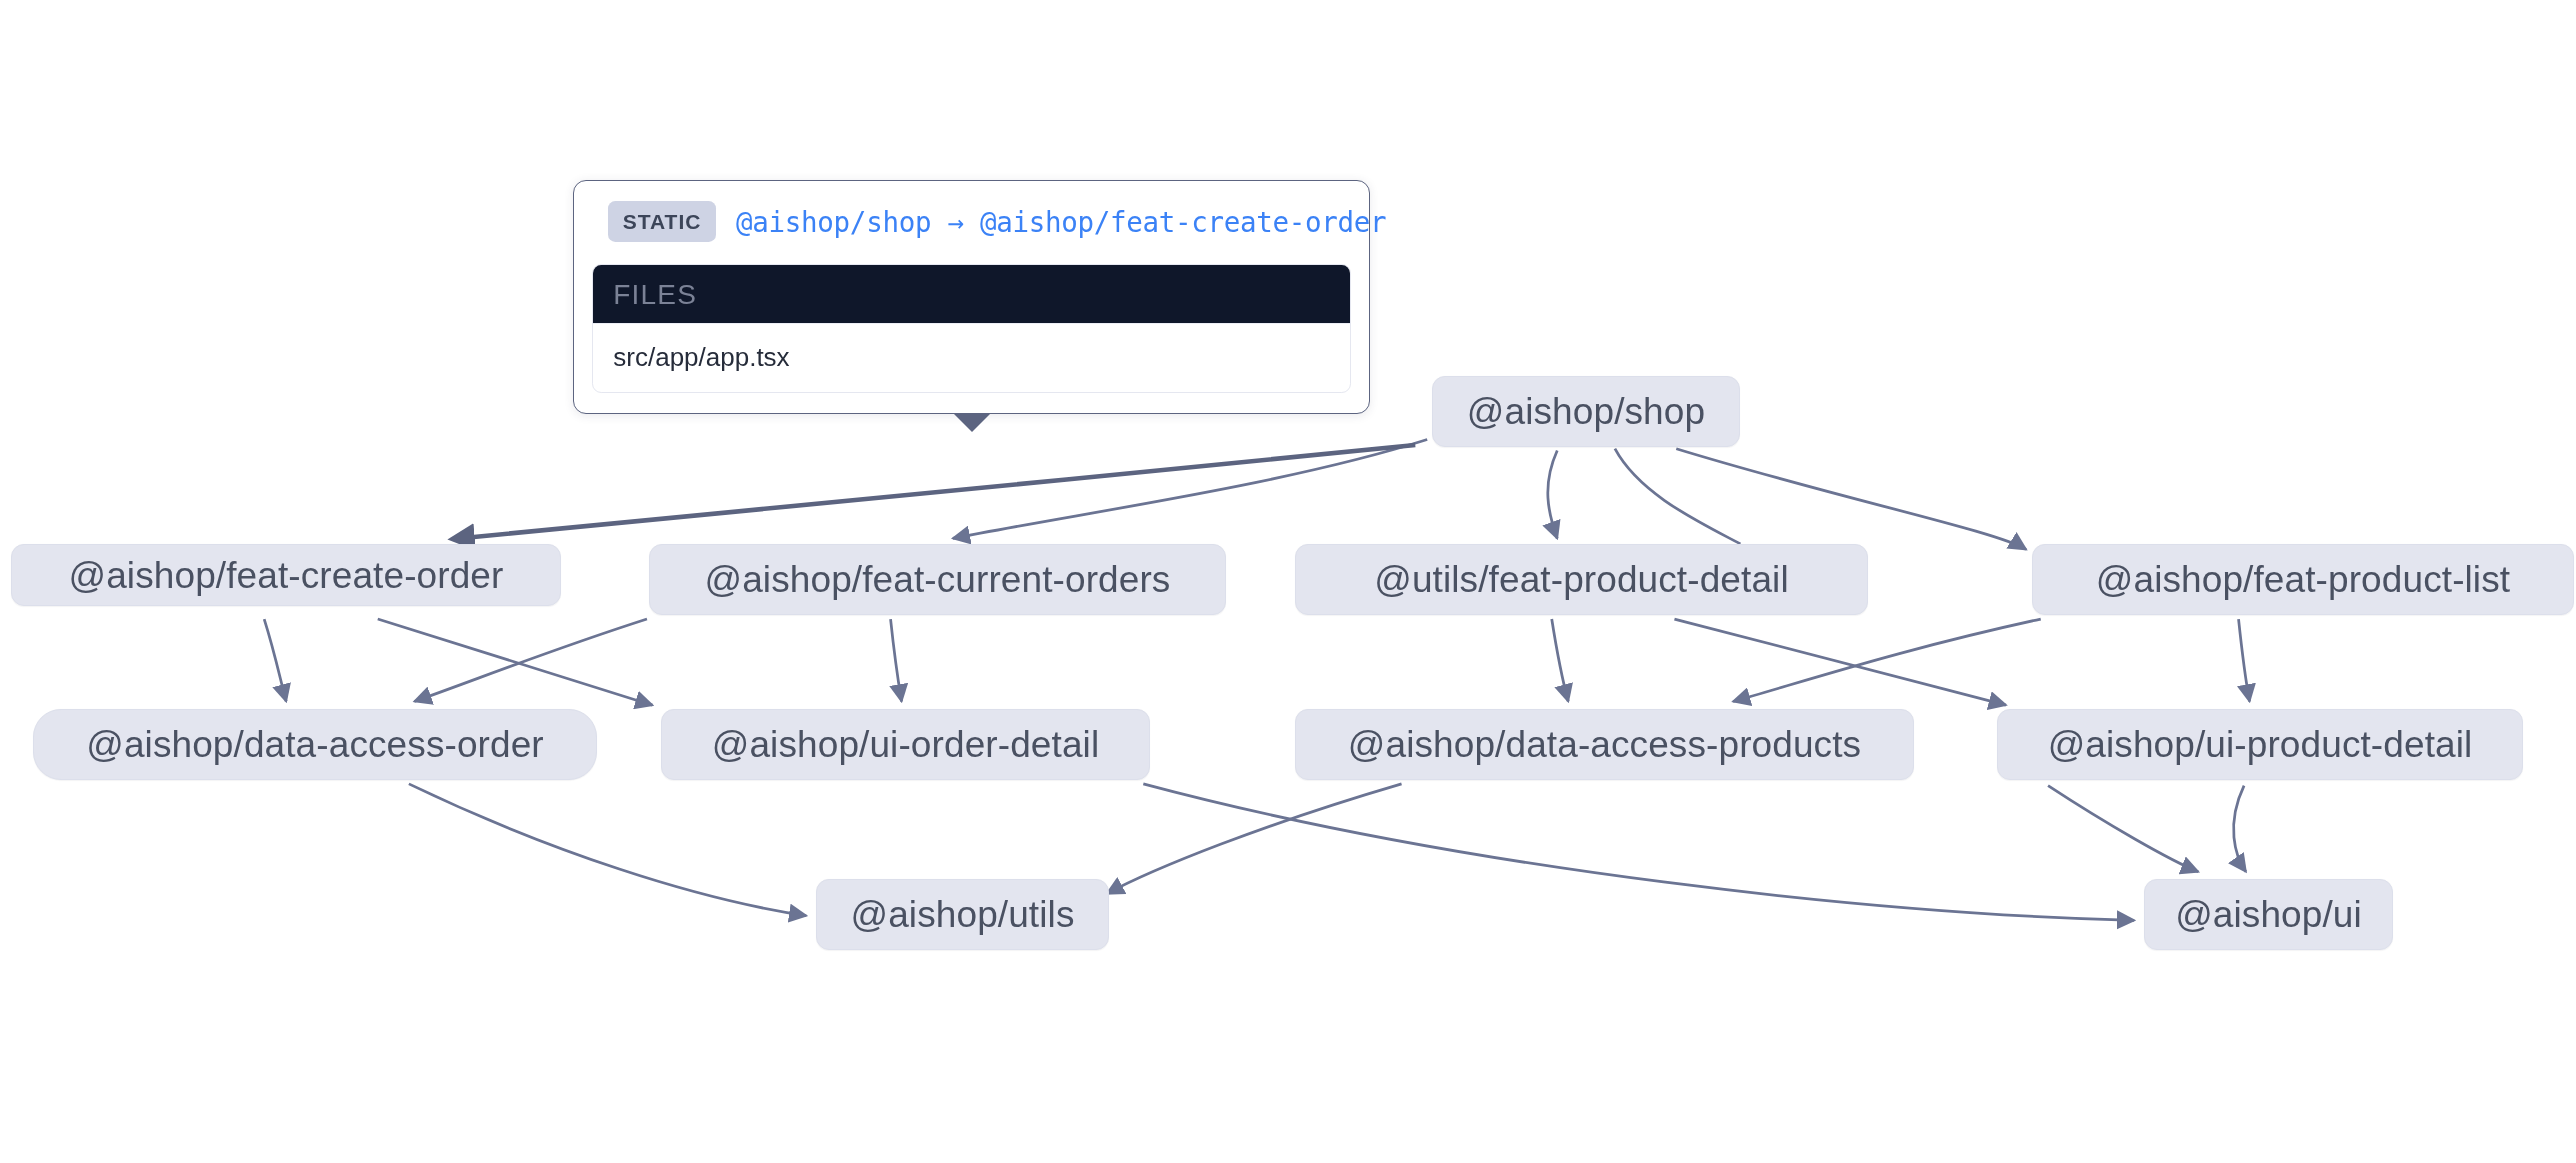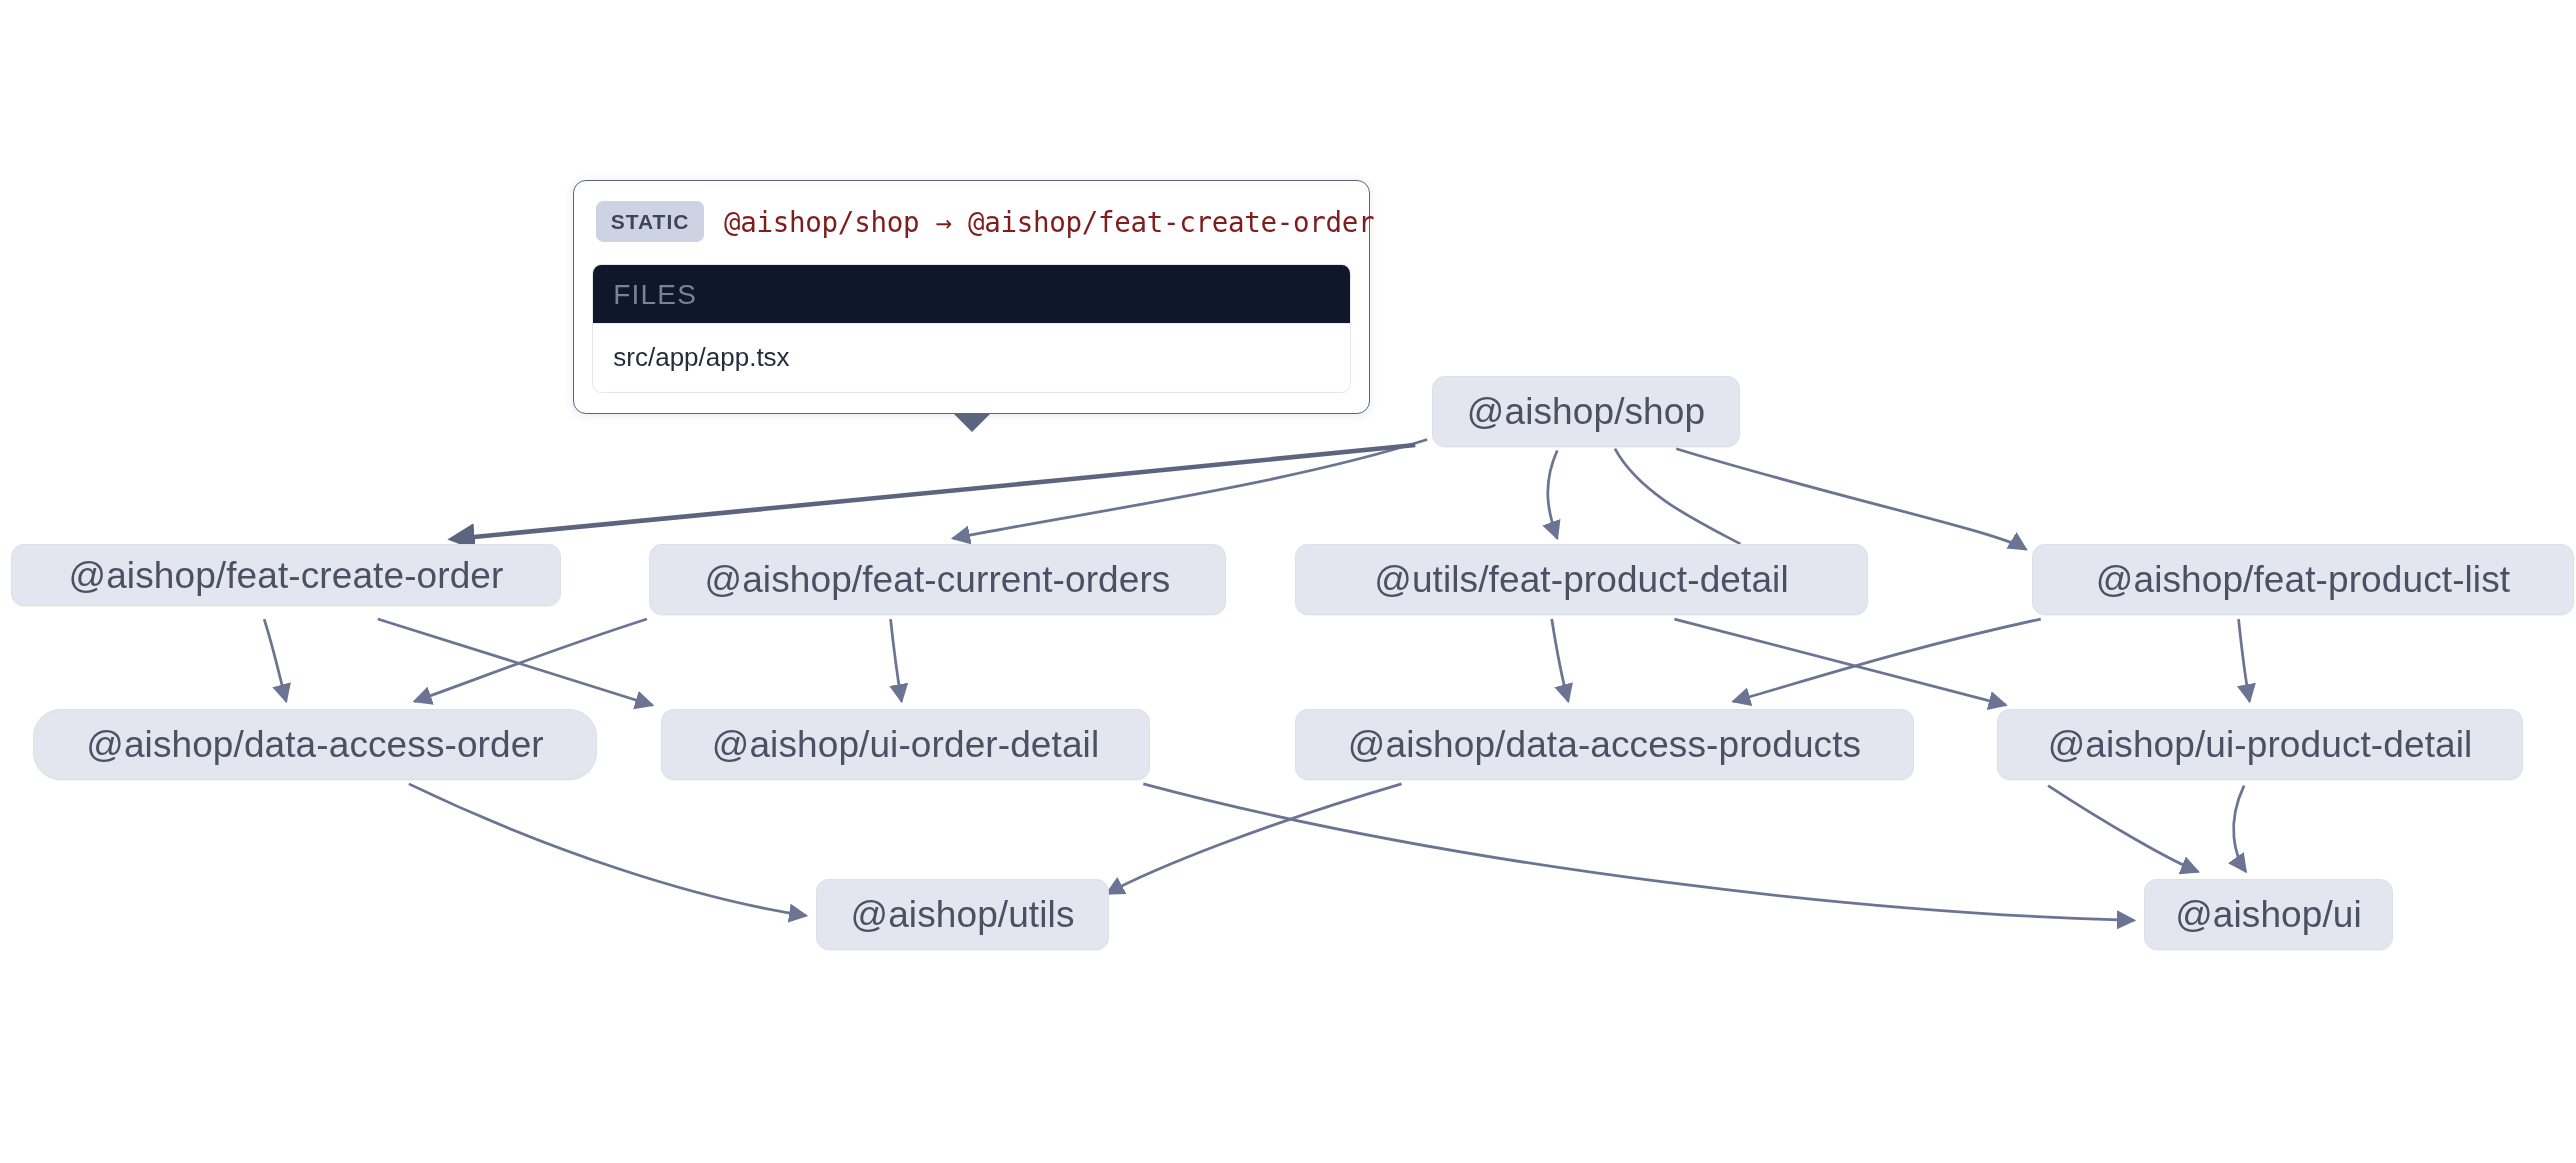--- a/index.html
+++ b/index.html
@@ -82,25 +82,26 @@
   }
   .tt-badge {
     background: #ced3e4;
     color: #3c4559;
     border-radius: 7.3px;
     font-size: 21px;
     font-weight: 700;
     letter-spacing: 1px;
     padding: 10px 14.7px 10px 14.7px;
     line-height: 1;
+    margin-left: 12px;
   }
   .tt-title {
     font-family: "DejaVu Sans Mono", monospace;
     font-size: 27.5px;
-    color: #7f1d1d;
+    color: #3b82f6;
     letter-spacing: -0.3px;
     white-space: nowrap;
   }
   .tt-panel {
     margin-top: 16.5px;
     border: 0.9px solid #e5e7f0;
     border-radius: 9.2px;
     overflow: hidden;
     background: #ffffff;
   }

